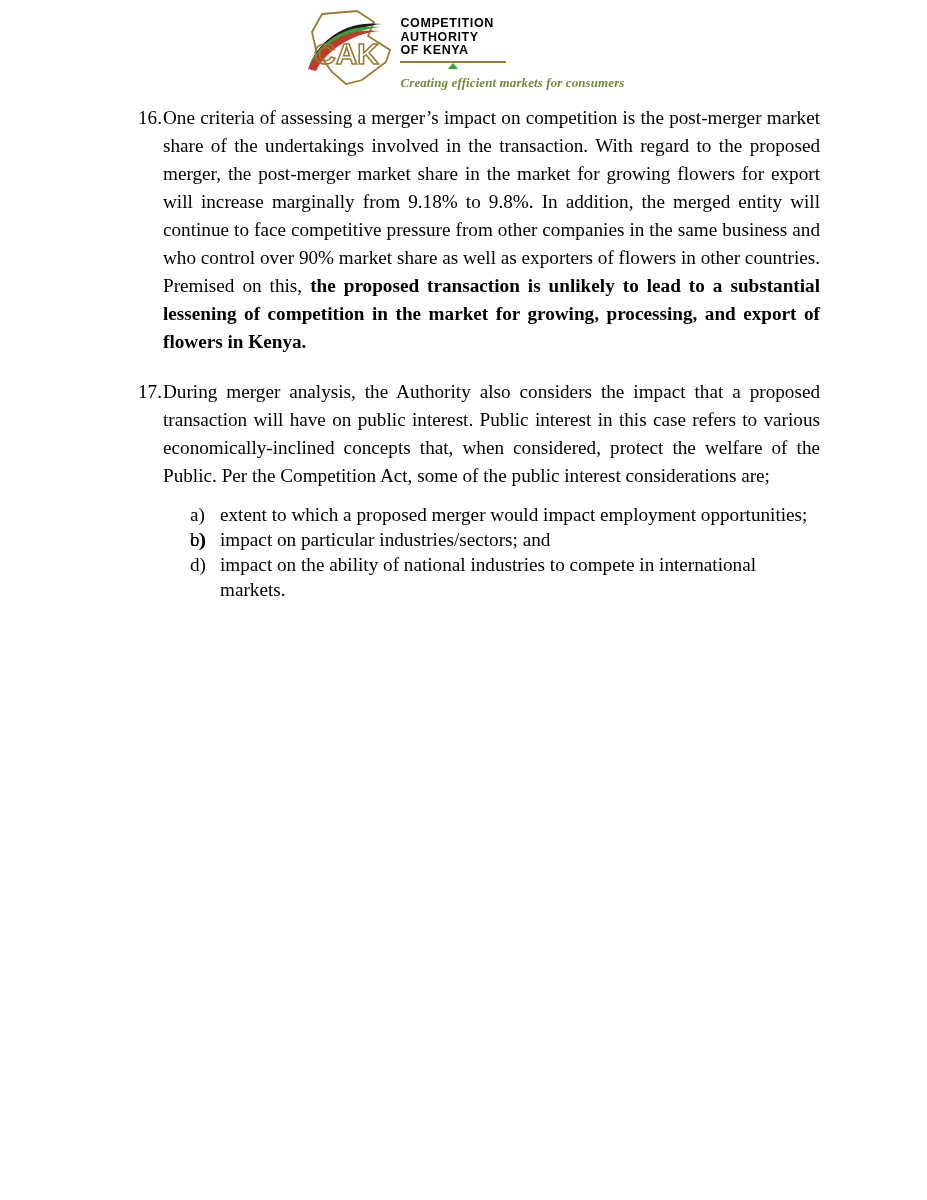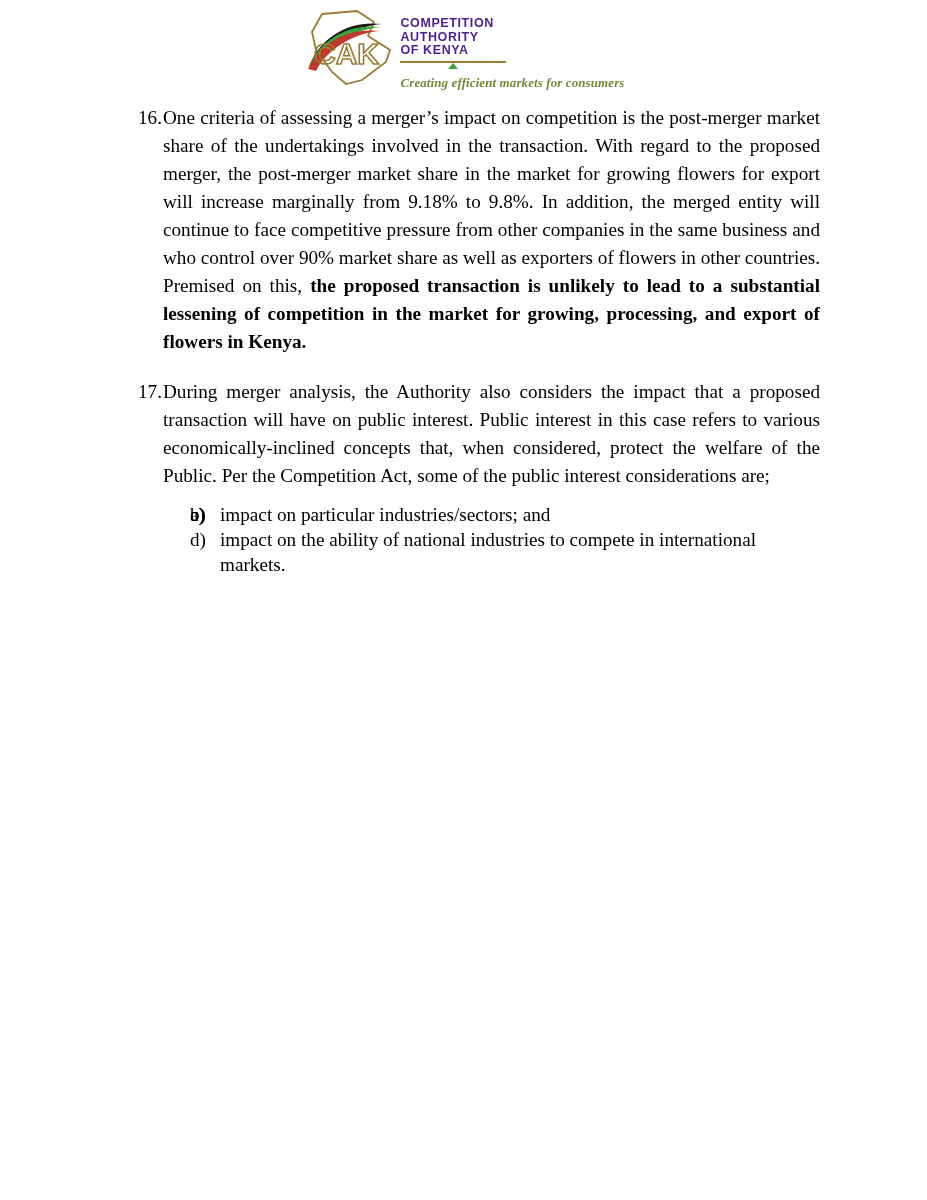--- a/index.html
+++ b/index.html
@@ -42,21 +42,21 @@
     flex-direction: column;
     justify-content: center;
     padding-top: 14px;
   }
   .logo-line {
     font-family: "Liberation Sans", "DejaVu Sans", sans-serif;
     font-weight: bold;
     font-size: 12.5px;
     letter-spacing: 0.6px;
     line-height: 13.5px;
-    color: #4c1d95;
+    color: #000000;
   }
   .logo-rule-wrap {
     position: relative;
     width: 106px;
     margin-top: 3px;
   }
   .logo-rule {
     width: 100%;
     height: 2px;
     background: #9a7b32;
@@ -199,20 +199,21 @@
     <li class="num-item p-gap-17">
       <span class="marker">17.</span>
       <span>During merger analysis, the Authority also considers the impact that a proposed transaction will have on public interest. Public interest in this case refers to various economically-inclined concepts that, when considered, protect the welfare of the Public. Per the Competition Act, some of the public interest considerations are;</span>
     </li>
   </ol>
 
   <div class="alpha-block">
     <ol class="alphalist">
       <li class="alpha-item">
         <span class="marker">a)</span>
+        <span>extent to which a proposed merger would impact employment opportunities;</span>
       </li>
       <li class="alpha-item">
         <span class="marker">b)</span>
       </li>
       <li class="alpha-item">
         <span class="marker">c)</span>
         <span>impact on particular industries/sectors; and</span>
       </li>
       <li class="alpha-item">
         <span class="marker">d)</span>

